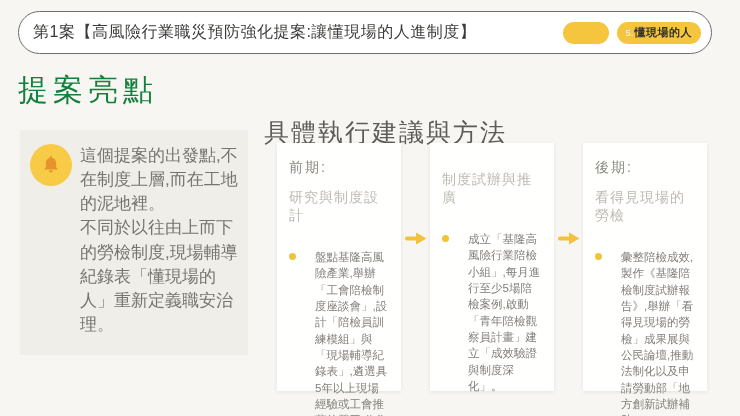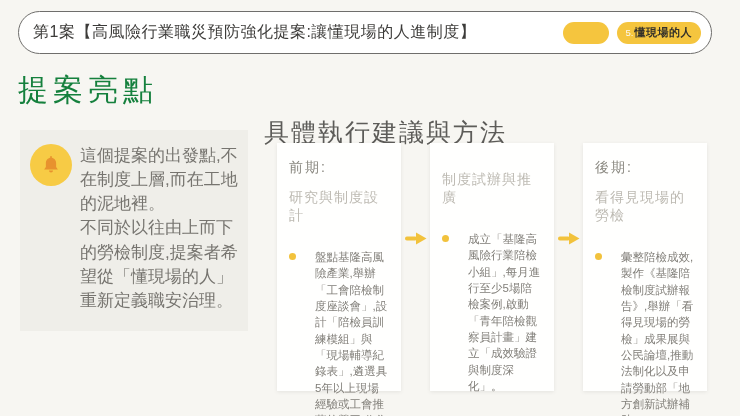--- a/index.html
+++ b/index.html
@@ -101,21 +101,21 @@
   <div class="highlight-box">
     <span class="bell-circle">
       <svg viewBox="0 0 24 24" aria-hidden="true">
         <rect x="11.1" y="2.2" width="1.8" height="3" rx="0.9" fill="#e8922e"></rect>
         <path d="M12 4.2c-3.4 0-5.6 2.6-5.6 6.1v3.9l-1.9 2.7h15L17.6 14.2v-3.9c0-3.5-2.2-6.1-5.6-6.1z" fill="#e8922e"></path>
         <path d="M9.8 18a2.2 2.2 0 0 0 4.4 0z" fill="#e8922e"></path>
       </svg>
     </span>
     <div class="highlight-text">
       <p>這個提案的出發點,不在制度上層,而在工地的泥地裡。</p>
-      <p>不同於以往由上而下的勞檢制度,提案者希望從「懂現場的人」重新定義職安治理。</p>
+      <p>不同於以往由上而下的勞檢制度,現場輔導紀錄表「懂現場的人」重新定義職安治理。</p>
     </div>
   </div>
 
   <div class="cards-row">
 
     <div class="card">
       <div class="card-title">前期:</div>
       <div class="card-subtitle">研究與制度設計</div>
       <div class="card-bullet">
         <span class="bullet-dot"></span>

